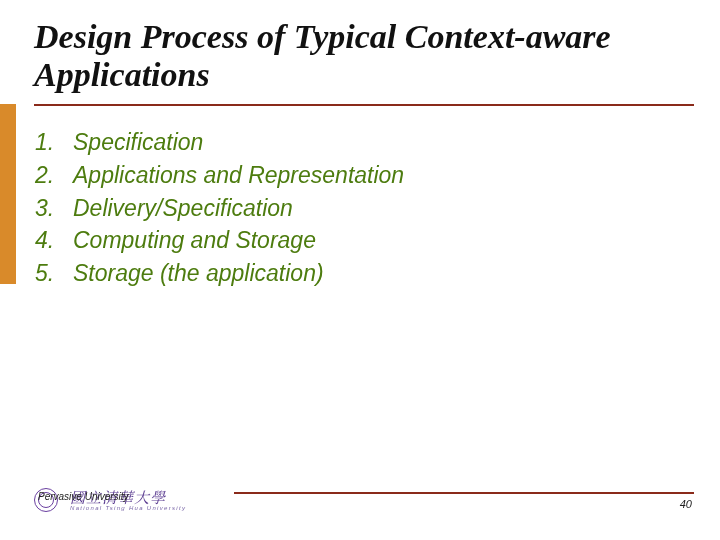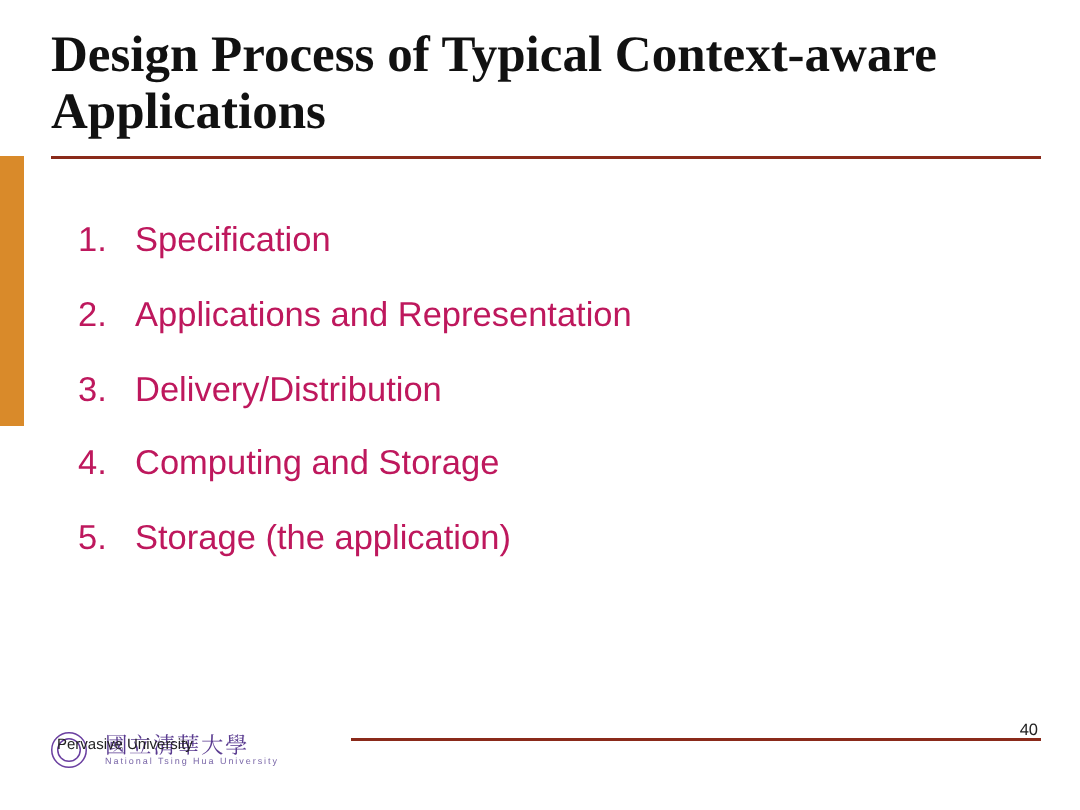--- a/index.html
+++ b/index.html
@@ -11,20 +11,21 @@
     font-family: Georgia, 'Times New Roman', serif;
     color: #1a1a1a;
     position: relative;
     overflow: hidden;
   }
   .slide {
     width: 720px;
     height: 540px;
     position: relative;
     box-sizing: border-box;
+    font-style: italic;
   }
   .title {
     position: absolute;
     top: 18px;
     left: 34px;
     right: 20px;
     font-family: Georgia, 'Times New Roman', serif;
     font-weight: bold;
     font-size: 34px;
     line-height: 1.12;
@@ -56,22 +57,22 @@
     margin: 0;
     padding: 0;
     list-style: none;
     counter-reset: item;
   }
   .list li {
     counter-increment: item;
     font-family: Verdana, Tahoma, Geneva, sans-serif;
     font-size: 23px;
     line-height: 1.34;
-    color: #be185d;
-    margin: 18px;
+    color: #4d7c0f;
+    margin: 1px;
     padding: 0 0 1px 38px;
     position: relative;
   }
   .list li::before {
     content: counter(item) ".";
     position: absolute;
     left: 0;
     top: 0;
     width: 30px;
     text-align: left;
@@ -135,40 +136,40 @@
     position: absolute;
     left: 200px;
     right: 0;
     bottom: 18px;
     height: 0;
     border-top: 2px solid #8a2a1a;
   }
   .page-number {
     position: absolute;
     right: 2px;
-    bottom: 19px;
+    bottom: 2px;
     font-family: Verdana, Tahoma, Geneva, sans-serif;
     font-size: 11px;
     color: #222;
   }
 </style>
 </head>
 <body>
 
 <div class="slide">
 
   <div class="title">Design Process of Typical Context-aware Applications</div>
   <div class="title-rule"></div>
   <div class="accent-left"></div>
 
   <div class="body">
     <ol class="list">
       <li>Specification</li>
       <li>Applications and Representation</li>
-      <li>Delivery/Distribution</li>
+      <li>Delivery/Specification</li>
       <li>Computing and Storage</li>
       <li>Storage (the application)</li>
     </ol>
   </div>
 
   <div class="footer">
     <div class="footer-logo">
       <div class="seal"></div>
       <div>
         <div class="cn">國立清華大學</div>

